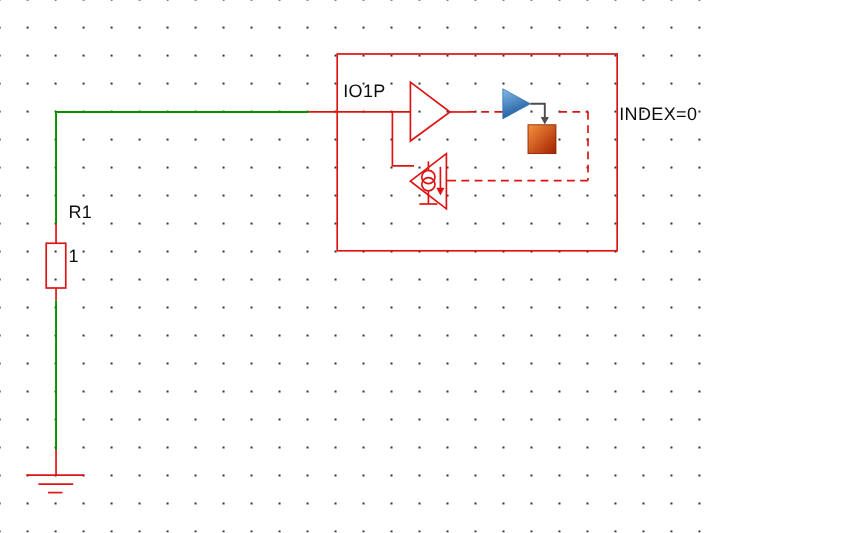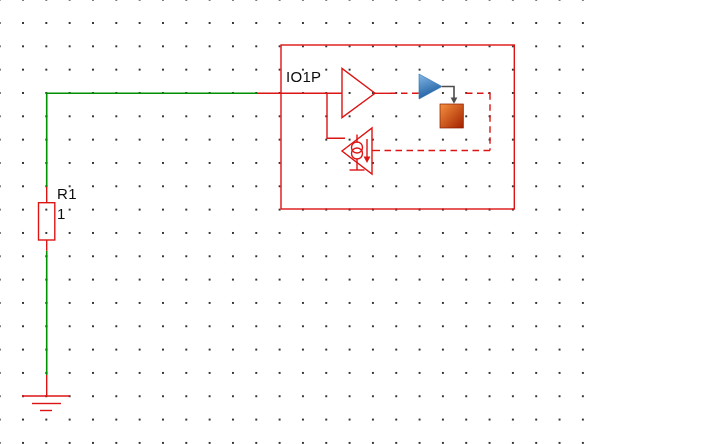--- a/index.html
+++ b/index.html
@@ -35,21 +35,21 @@
     position: absolute;
     color: var(--text-black, #0d0d0d);
     font-size: 15px;
     line-height: 20px;
     white-space: pre;
     letter-spacing: 0.3px;
     cursor: default;
   }
   #io1p-label   { left: 286px; top: 67px;  }
   #u1-props     { left: 516px; top: 46px;  }
-  #r1-ref       { left: 57px;  top: 184px; }
+  #r1-ref       { left: 57px;  top: 168px; }
   #r1-val       { left: 57px;  top: 204px; }
 </style>
 </head>
 <body>
 
 <div id="canvas">
 
   <svg id="schem" width="701" height="444" viewBox="0 0 701 444">
     <defs>
       <linearGradient id="bluegrad" x1="0" y1="0" x2="0.35" y2="1">
@@ -118,18 +118,19 @@
         <polygon class="gyfill" points="450.6,97.5 457.4,97.5 454,103.8"></polygon>
       </g>
 
       <rect x="440" y="104" width="23.3" height="24" fill="url(#orangegrad)" stroke="#8a1c00" stroke-width="0.7"></rect>
     </g>
   </svg>
 
   <div class="lbl" id="io1p-label">IO1P</div>
 
   <div class="lbl" id="u1-props">
+    <div>INDEX=0</div>
   </div>
 
   <div class="lbl" id="r1-ref">R1</div>
   <div class="lbl" id="r1-val">1</div>
 
 </div>
 
 </body></html>

